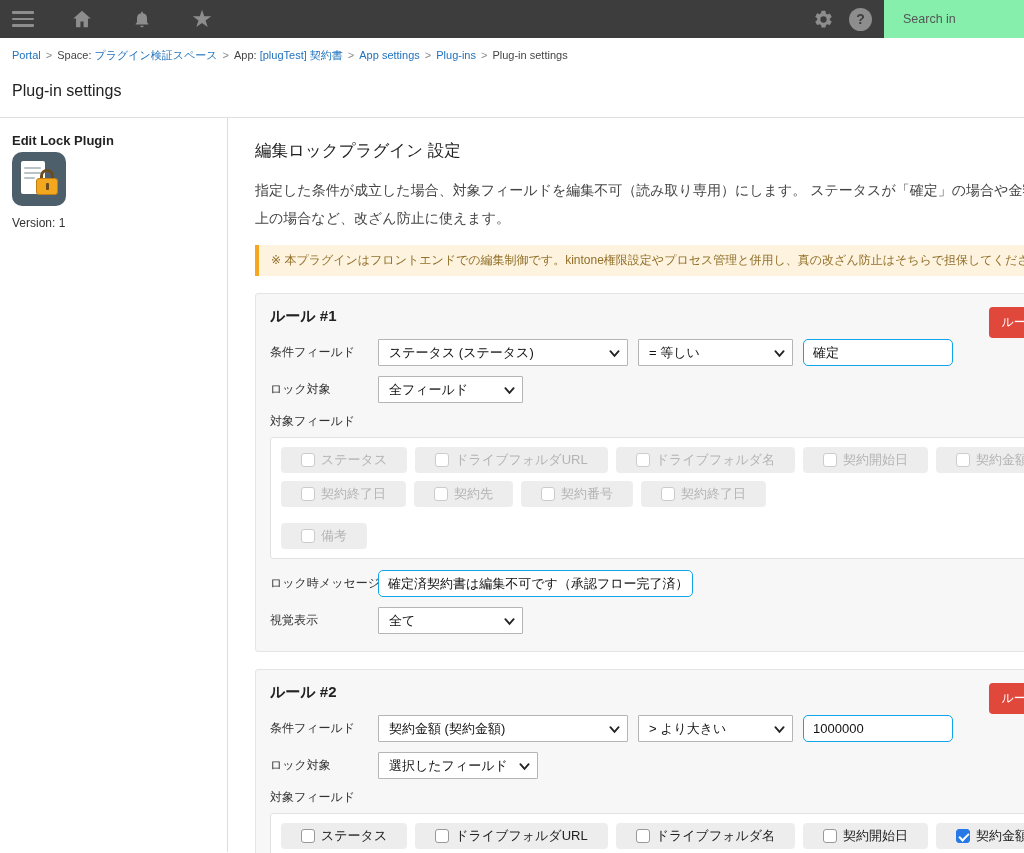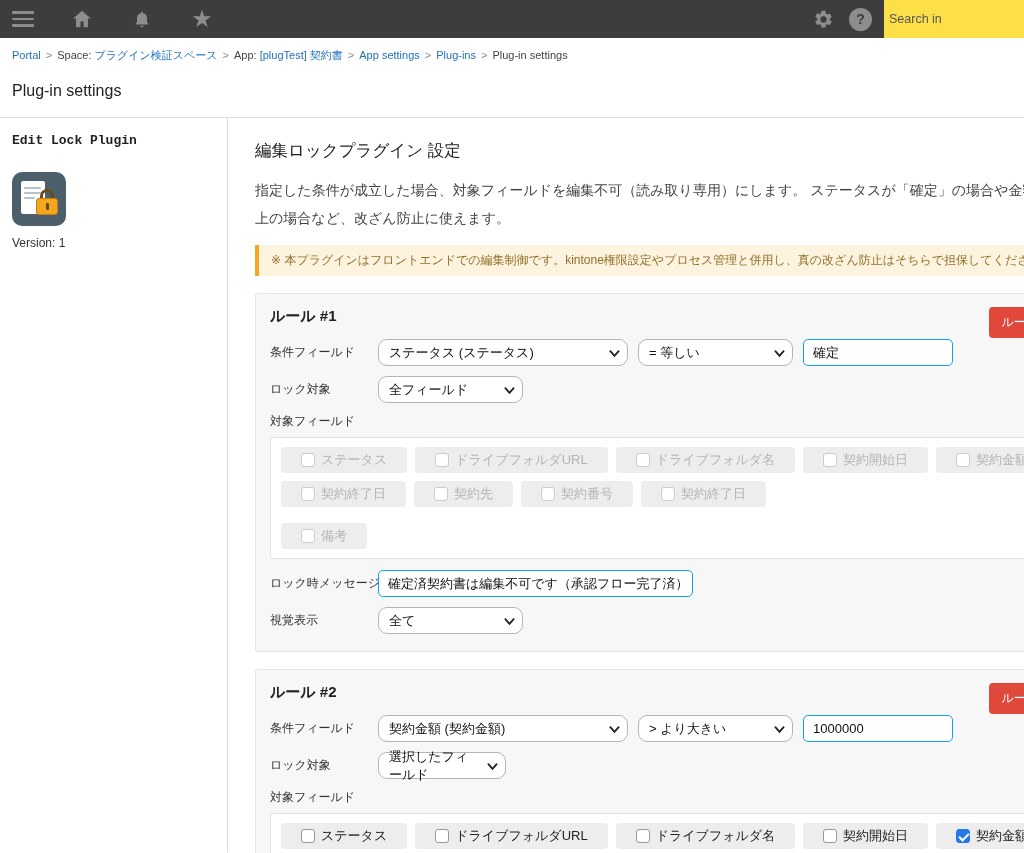--- a/index.html
+++ b/index.html
@@ -12,32 +12,32 @@
   .topbar { height:38px; background:#3d3d3d; display:flex; align-items:center; }
   .tb-left { display:flex; align-items:center; gap:36px; padding-left:12px; }
   .hamburger { display:flex; flex-direction:column; gap:4px; width:22px; cursor:pointer; }
   .hamburger span { height:2.5px; background:#8d8d8d; border-radius:1px; }
   .tb-ic { width:24px; height:24px; display:flex; align-items:center; justify-content:center; cursor:pointer; }
   .tb-ic svg { fill:#8d8d8d; }
   .star-glyph { color:#8d8d8d; font-size:24px; line-height:24px; }
   .tb-right { margin-left:auto; display:flex; align-items:center; height:100%; }
   .help-circle { width:23px; height:23px; border-radius:50%; background:#8d8d8d; color:#3d3d3d;
     font-weight:bold; font-size:14px; display:flex; align-items:center; justify-content:center; margin:0 12px 0 14px; cursor:pointer; }
-  .searchbox { width:140px; height:38px; background:#fde047; display:flex; align-items:center;
-    padding-left:5px; font-size:12.5px; color:#555; cursor:text; }
+  .searchbox { width:140px; height:38px; background:#86efac; display:flex; align-items:center;
+    padding-left:19px; font-size:12.5px; color:#555; cursor:text; }
   
   .crumbs { padding:10px 12px 4px; font-size:11px; color:#444; }
   .crumbs .sep { color:#8a8a8a; margin:0 5px; }
   .crumb-link { color:#2173bd; text-decoration:none; cursor:pointer; }
   .crumb-current { color:#444; }
   .page-title { font-size:16px; color:#222; padding:15px 12px 17px; font-weight:normal; }
   
   .layout { display:flex; border-top:1px solid #e0e0e0; height:735px; }
   .sidebar { width:228px; flex:none; border-right:1px solid #ddd; padding:15px 12px; }
-  .plugin-name { font-size:13px; font-weight:bold; color:#222; margin-bottom:24px;font-family:Liberation Mono, monospace; }
+  .plugin-name { font-size:13px; font-weight:bold; color:#222; margin-bottom:4px; }
   .plugin-icon { width:54px; height:54px; background:#4d5f6b; border-radius:10px; position:relative; margin-bottom:10px; }
   .pi-doc { position:absolute; left:9px; top:9px; width:24px; height:33px; background:#fff; border-radius:2px; }
   .pi-line { position:absolute; left:3px; height:2px; background:#b9c2c7; border-radius:1px; }
   .pi-l1 { top:6px; width:17px; } .pi-l2 { top:11px; width:17px; } .pi-l3 { top:16px; width:11px; }
   .pi-shackle { position:absolute; left:28px; top:17px; width:14px; height:12px;
     border:3.5px solid #6b4a1c; border-bottom:none; border-radius:8px 8px 0 0; }
   .pi-lockbody { position:absolute; left:24px; top:26px; width:22px; height:17px; background:#f2a71f;
     border:1.5px solid #c27f14; border-radius:3px; }
   .pi-key { position:absolute; left:9px; top:4px; width:3px; height:7px; background:#6b4a1c; border-radius:1px; }
   .version { font-size:12px; color:#333; }
@@ -49,21 +49,21 @@
     padding:7px 12px; font-size:12px; color:#92702a; white-space:nowrap; }
   
   .rule-panel { position:relative; width:840px; background:#f7f7f8; border:1px solid #e4e4e5;
     border-radius:3px; padding:13px 20px 15px 14px; margin-top:17px; }
   .rule-title { font-size:15px; font-weight:bold; color:#222; margin-bottom:13px; }
   .delete-btn { position:absolute; top:13px; right:20px; background:#e0483b; color:#fff; border:none;
     font-size:12px; padding:7px 12px; border-radius:4px; white-space:nowrap; cursor:pointer; }
   .frow { display:flex; align-items:center; margin-bottom:10px; }
   .flabel { width:100px; flex:none; margin-right:8px; font-size:12px; color:#333; white-space:nowrap; }
   .flabel-solo { font-size:12px; color:#333; margin-bottom:7px; }
-  .sel { position:relative; height:27px; background:#fff; border:1px solid #b5b5b5; border-radius:9px;
+  .sel { position:relative; height:27px; background:#fff; border:1px solid #b5b5b5; border-radius:1px;
     display:flex; align-items:center; padding:0 24px 0 10px; font-size:13px; color:#111; cursor:pointer; }
   .sel svg { position:absolute; right:7px; top:8px; }
   .sel + .sel, .sel + .txt { margin-left:10px; }
   .w-cond { width:250px; } .w-op { width:155px; } .w-sm { width:145px; }
   .txt { height:27px; background:#fff; border:1px solid #0ea5e9; border-radius:5px; padding:0 9px;
     font-size:13px; color:#111; font-family:inherit; }
   .w-val { width:150px; } .w-msg { width:315px; }
   .chips-box { width:806px; background:#fff; border:1px solid #e1e1e1; border-radius:3px;
     padding:9px 10px; display:flex; flex-wrap:wrap; gap:8px; margin-bottom:11px; }
   .brk { flex-basis:100%; height:0; }
@@ -240,21 +240,21 @@
         <div class="sel w-op">
             <span>&gt; より大きい</span>
             <svg width="11" height="11" viewBox="0 0 12 12">
               <path d="M1.5 3.5L6 8.5l4.5-5" fill="none" stroke="#222" stroke-width="2" stroke-linecap="round"></path>
             </svg>
           </div>
         <input class="txt w-val" value="1000000" style="">
       </div>
       <div class="frow">
         <div class="flabel">ロック対象</div>
-        <div class="sel w-sm" style="width:128px;font-family:Liberation Mono, monospace;">
+        <div class="sel w-sm" style="width:160px;font-family:Liberation Mono, monospace;">
             <span>選択したフィールド</span>
             <svg width="11" height="11" viewBox="0 0 12 12">
               <path d="M1.5 3.5L6 8.5l4.5-5" fill="none" stroke="#222" stroke-width="2" stroke-linecap="round"></path>
             </svg>
           </div>
       </div>
       <div class="flabel-solo">対象フィールド</div>
       <div class="chips-box">
           <span class="chip">
             <span class="cbx"></span>

